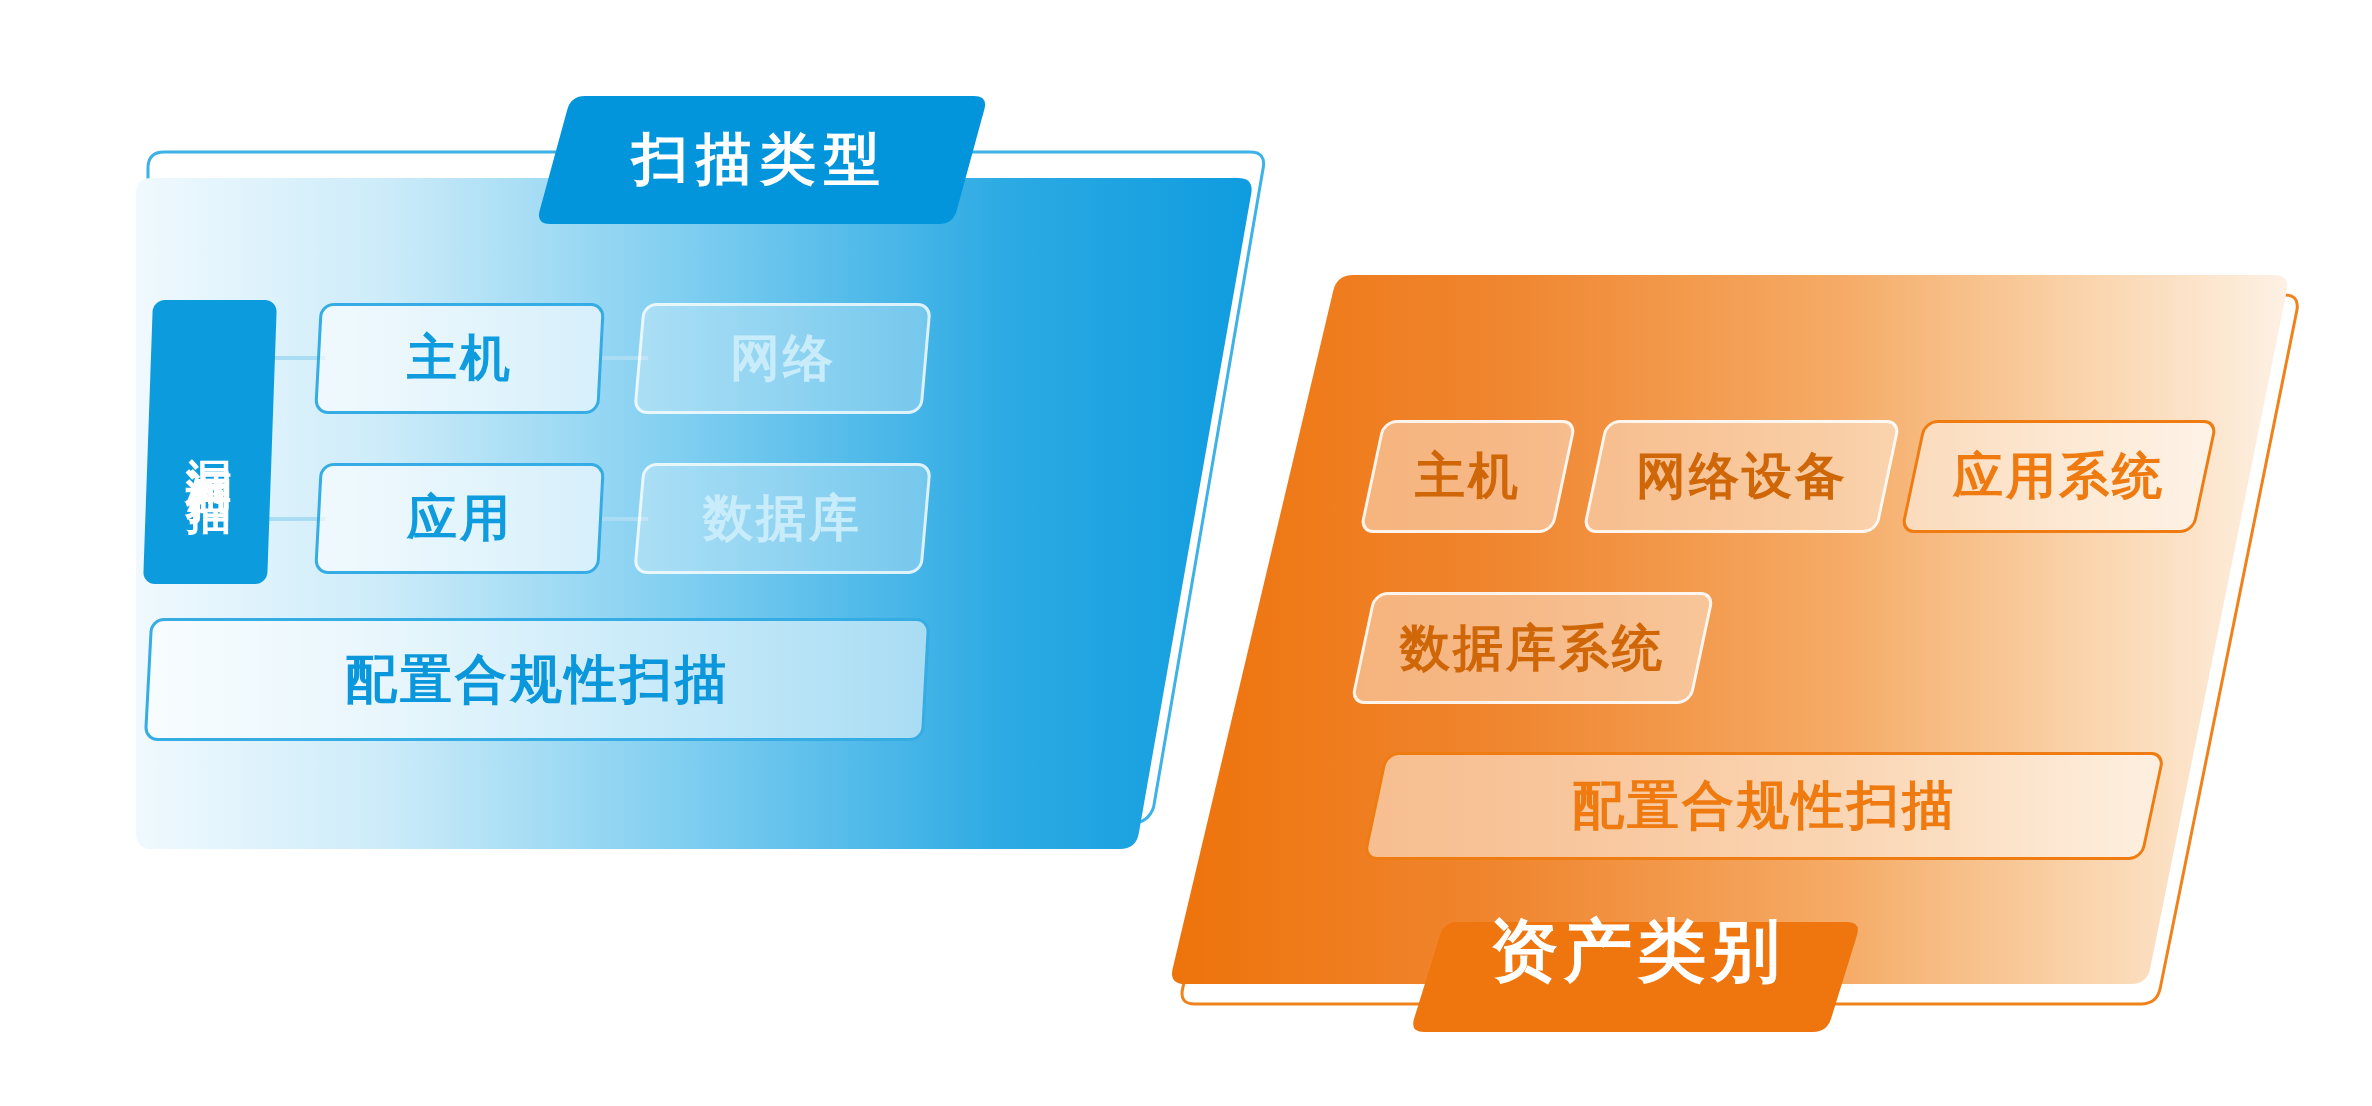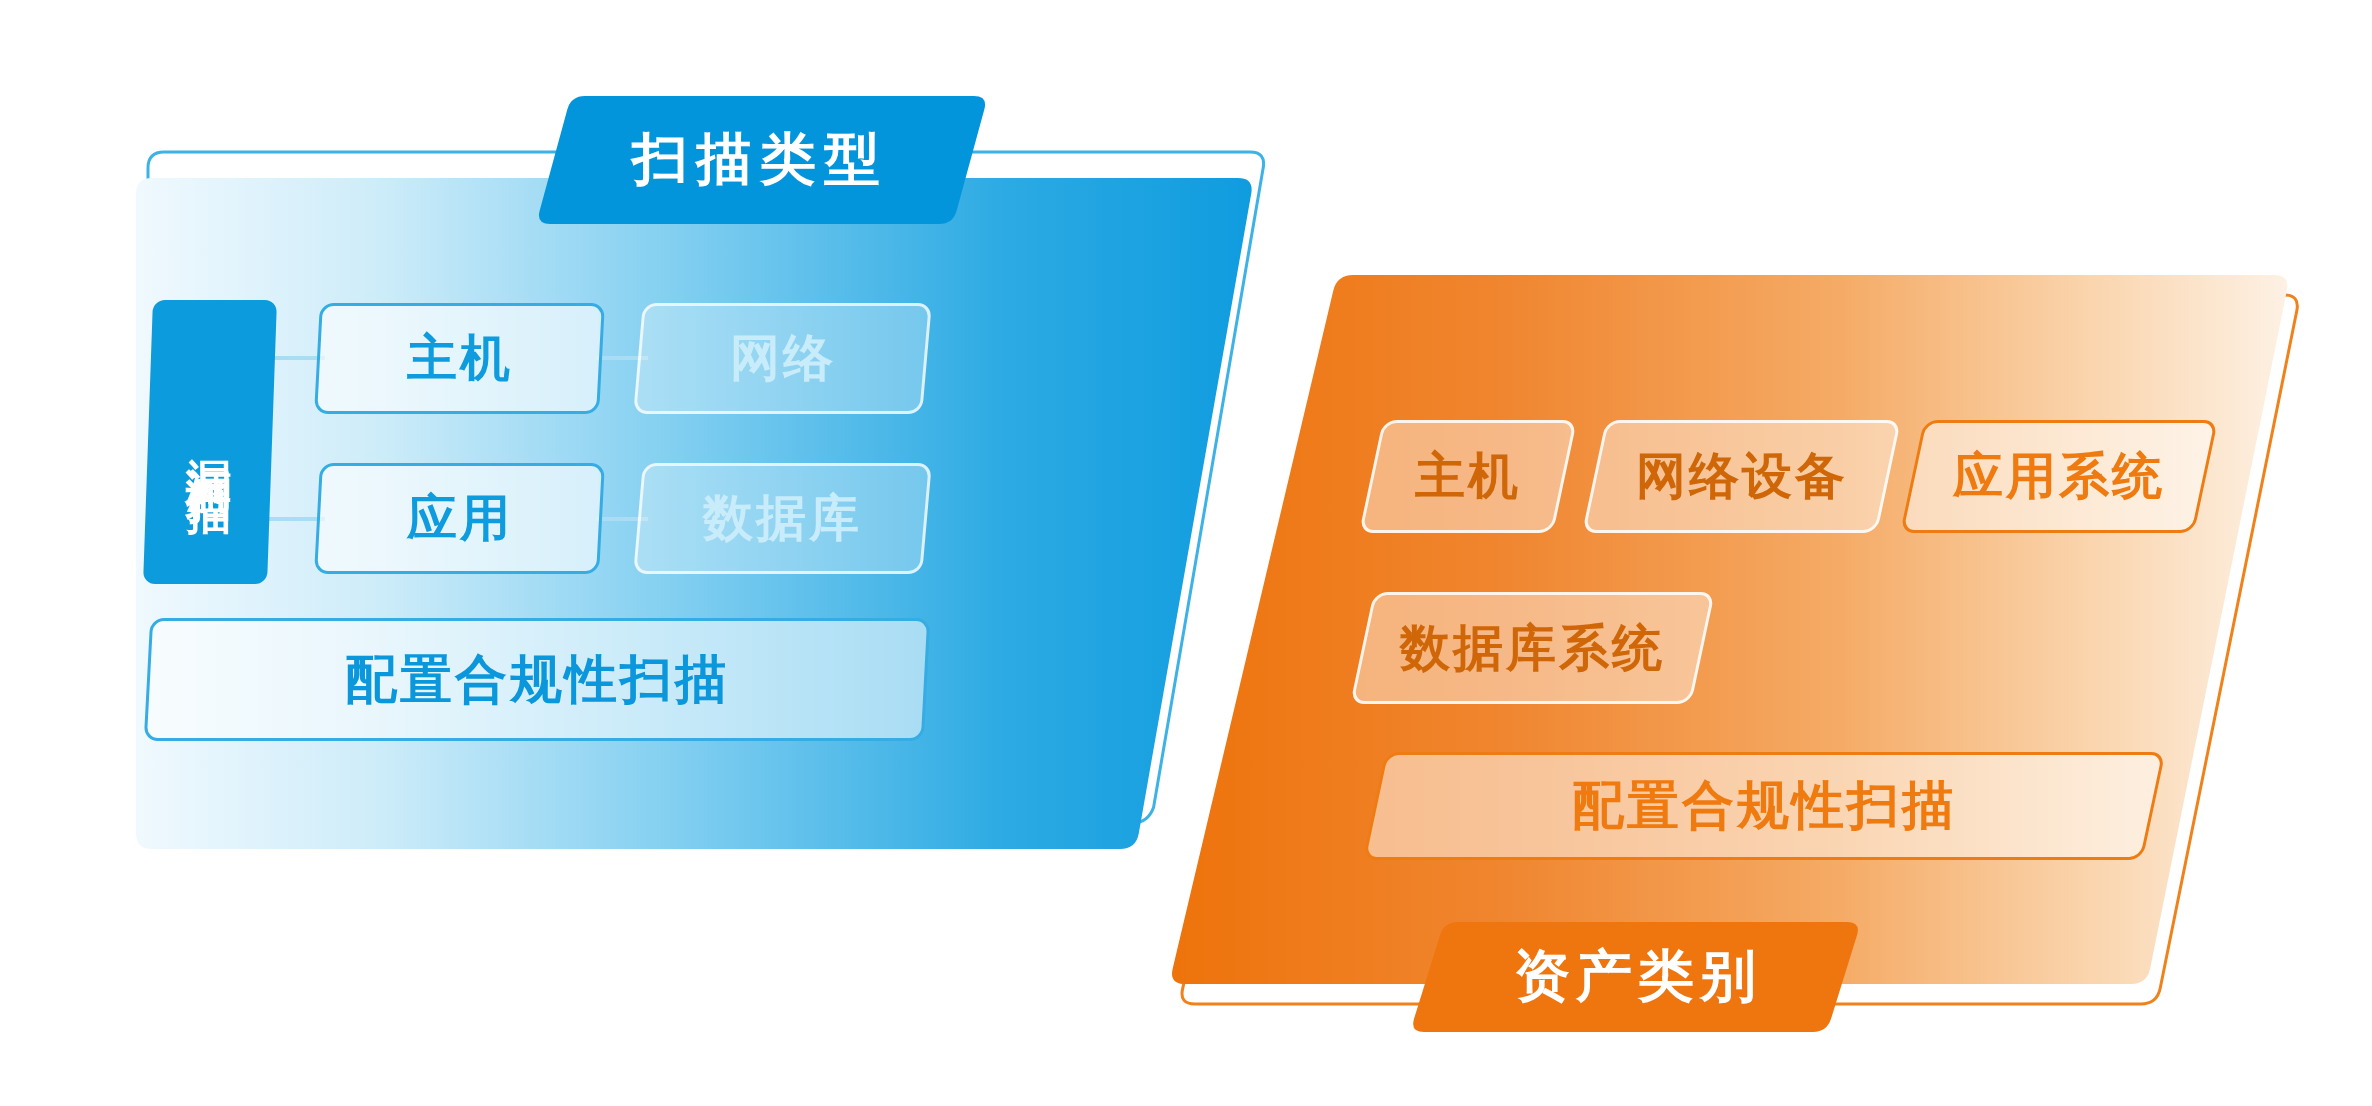--- a/index.html
+++ b/index.html
@@ -139,17 +139,17 @@
   </div>
 
   <div class="box o-pale sk12 fs50" style="left:1362px; top:592px; width:341px; height:112px;">
     <span class="box-label">数据库系统</span>
   </div>
 
   <div class="box o-strong sk12 fs52" style="left:1374px; top:752px; width:780px; height:108px;">
     <span class="box-label">配置合规性扫描</span>
   </div>
 
-  <div class="tab-label" style="left:1418px; top:922px; width:440px; height:110px; font-size:56px; letter-spacing:6px;">
+  <div class="tab-label" style="left:1418px; top:896px; width:440px; height:110px; font-size:68px; letter-spacing:6px;">
     <span>资产类别</span>
   </div>
 
 </div>
 
 </body></html>

